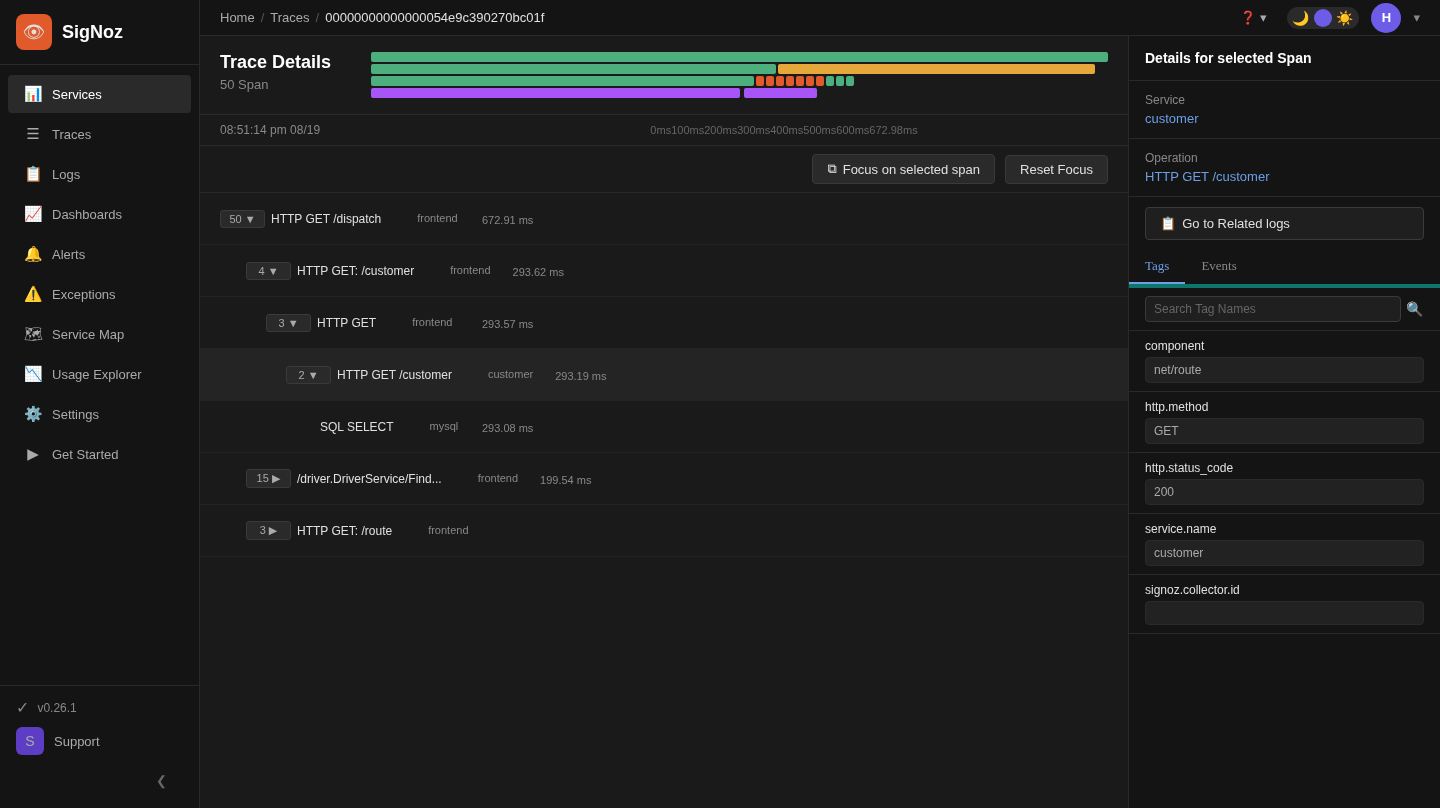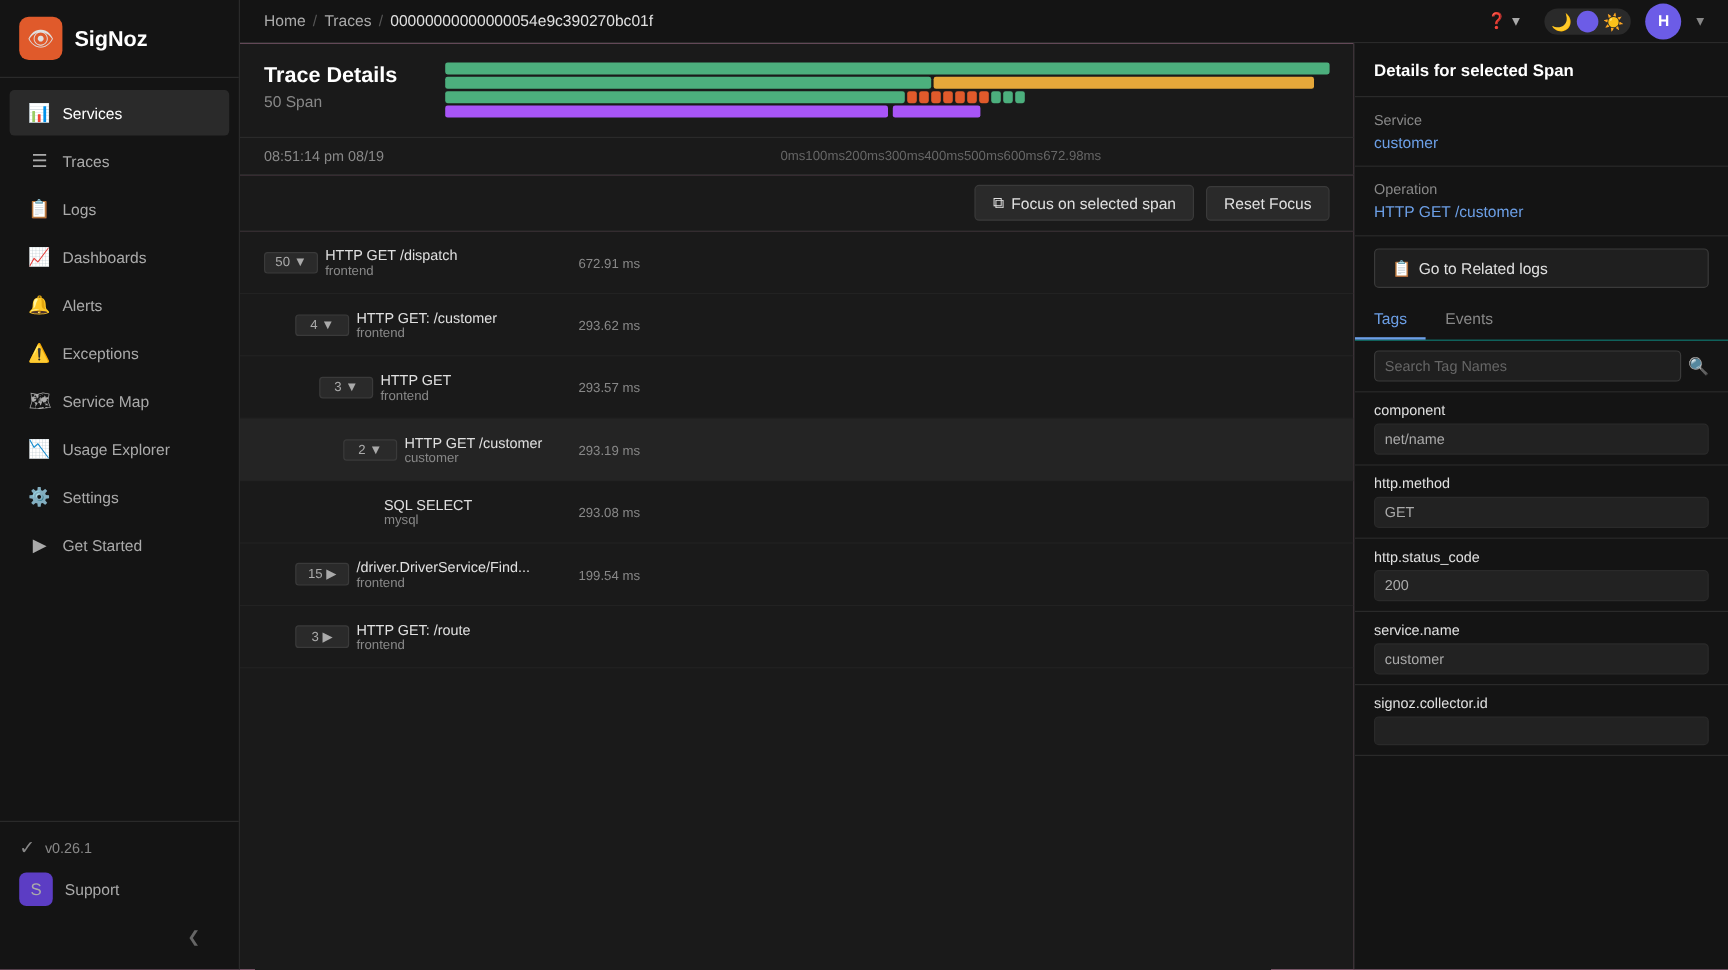--- a/index.html
+++ b/index.html
@@ -147,21 +147,21 @@
       display: flex;
       align-items: center;
       gap: 6px;
     }
     .span-toggle {
       display: flex; align-items: center; gap: 2px;
       background: #2a2a2a; border: 1px solid #3a3a3a;
       border-radius: 3px; padding: 2px 5px; cursor: pointer; color: #aaa; font-size: 11px;
       min-width: 45px; justify-content: center;
     }
-    .span-name-block { display: flex; flex-direction: column; }
+    .span-name-block { display: flex; flex-direction: row; gap: 36px; }
     .span-name { color: #e0e0e0; font-size: 12px; font-weight: 500; }
     .span-service { color: #888; font-size: 11px; }
     .span-right { flex: 1; display: flex; flex-direction: row; gap: 2px; padding-left: 20px; }
     .span-bar-container { position: relative; height: 14px; }
     .span-bar { height: 14px; border-radius: 2px; position: absolute; }
     .span-duration { font-size: 11px; color: #888; margin-top: 2px; }
 
     
     .right-panel {
       width: 312px;
@@ -176,21 +176,21 @@
     .panel-section { padding: 12px 16px; border-bottom: 1px solid #2a2a2a; }
     .panel-section-label { font-size: 12px; color: #888; margin-bottom: 4px; }
     .panel-section-value { font-size: 13px; color: #6c9fe6; }
     .panel-related-btn {
       margin: 10px 16px;
       display: flex; align-items: center; gap: 6px;
       background: #1f1f1f; border: 1px solid #3a3a3a;
       color: #e0e0e0; padding: 8px 14px; border-radius: 4px; cursor: pointer; font-size: 13px;
       width: calc(100% - 32px);
     }
-    .panel-tabs { display: flex; border-bottom: 1px solid #0f766e; }
+    .panel-tabs { display: flex; border-bottom: 4px solid #0f766e; font-family: Liberation Serif, serif; }
     .panel-tab {
       padding: 8px 16px; cursor: pointer; font-size: 13px; color: #888;
       border-bottom: 2px solid transparent;
     }
     .panel-tab.active { color: #6c9fe6; border-bottom-color: #6c9fe6; }
     .panel-search {
       display: flex; align-items: center; padding: 8px 16px; gap: 6px; border-bottom: 1px solid #2a2a2a;
     }
     .panel-search input {
       flex: 1; background: #1f1f1f; border: 1px solid #3a3a3a; color: #e0e0e0;
@@ -509,21 +509,21 @@
           <span>Events</span>
         </div>
       </div>
       <div class="panel-search">
         <input type="text" placeholder="Search Tag Names" style="">
         <span class="search-icon-btn">🔍</span>
       </div>
       <div class="panel-body">
         <div class="tag-section">
           <div class="tag-label">component</div>
-          <div class="tag-value">net/name</div>
+          <div class="tag-value">net/route</div>
         </div>
         <div class="tag-section">
           <div class="tag-label">http.method</div>
           <div class="tag-value">GET</div>
         </div>
         <div class="tag-section">
           <div class="tag-label">http.status_code</div>
           <div class="tag-value">200</div>
         </div>
         <div class="tag-section">

